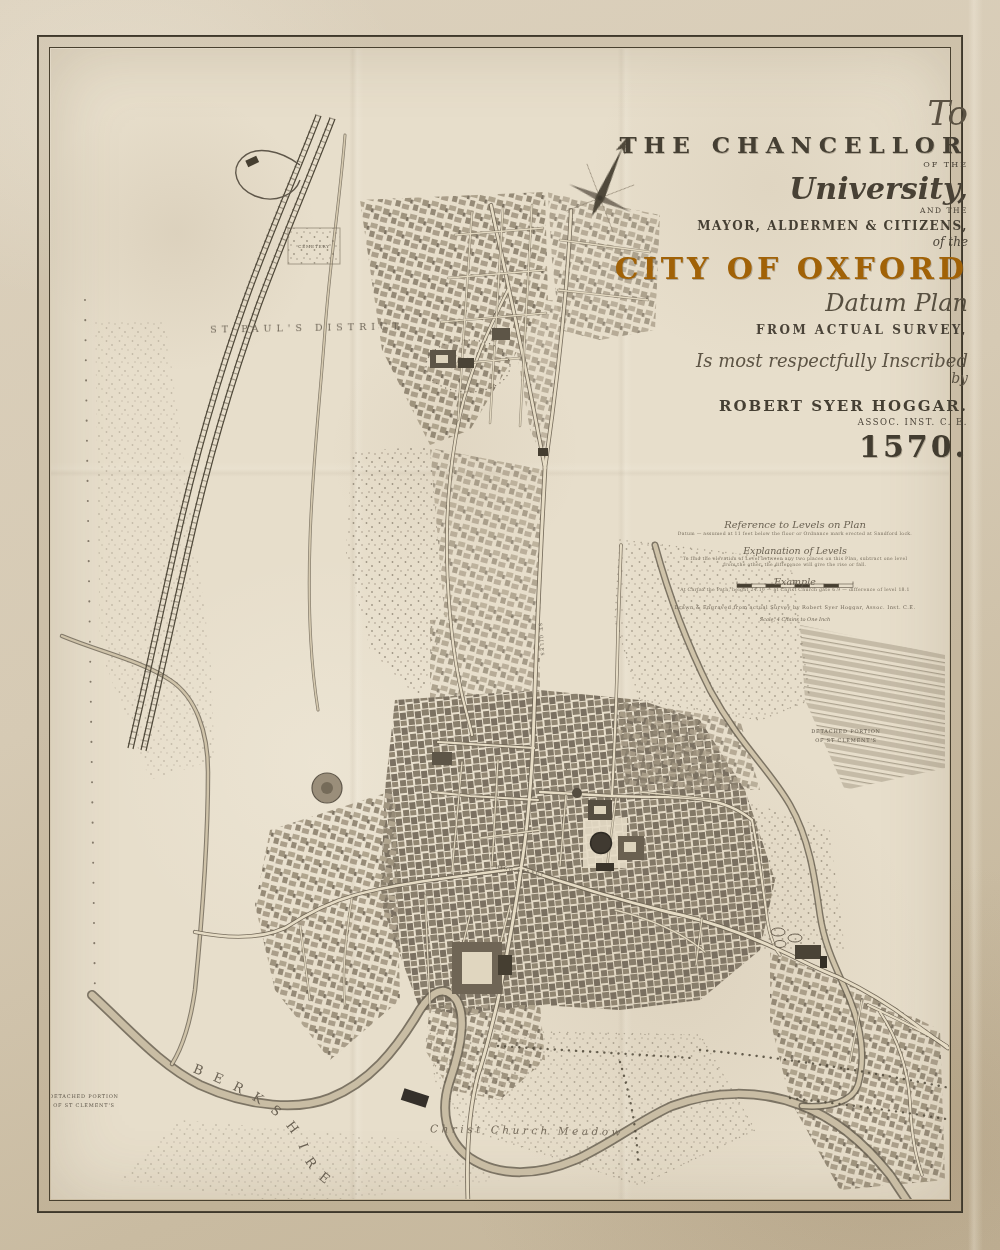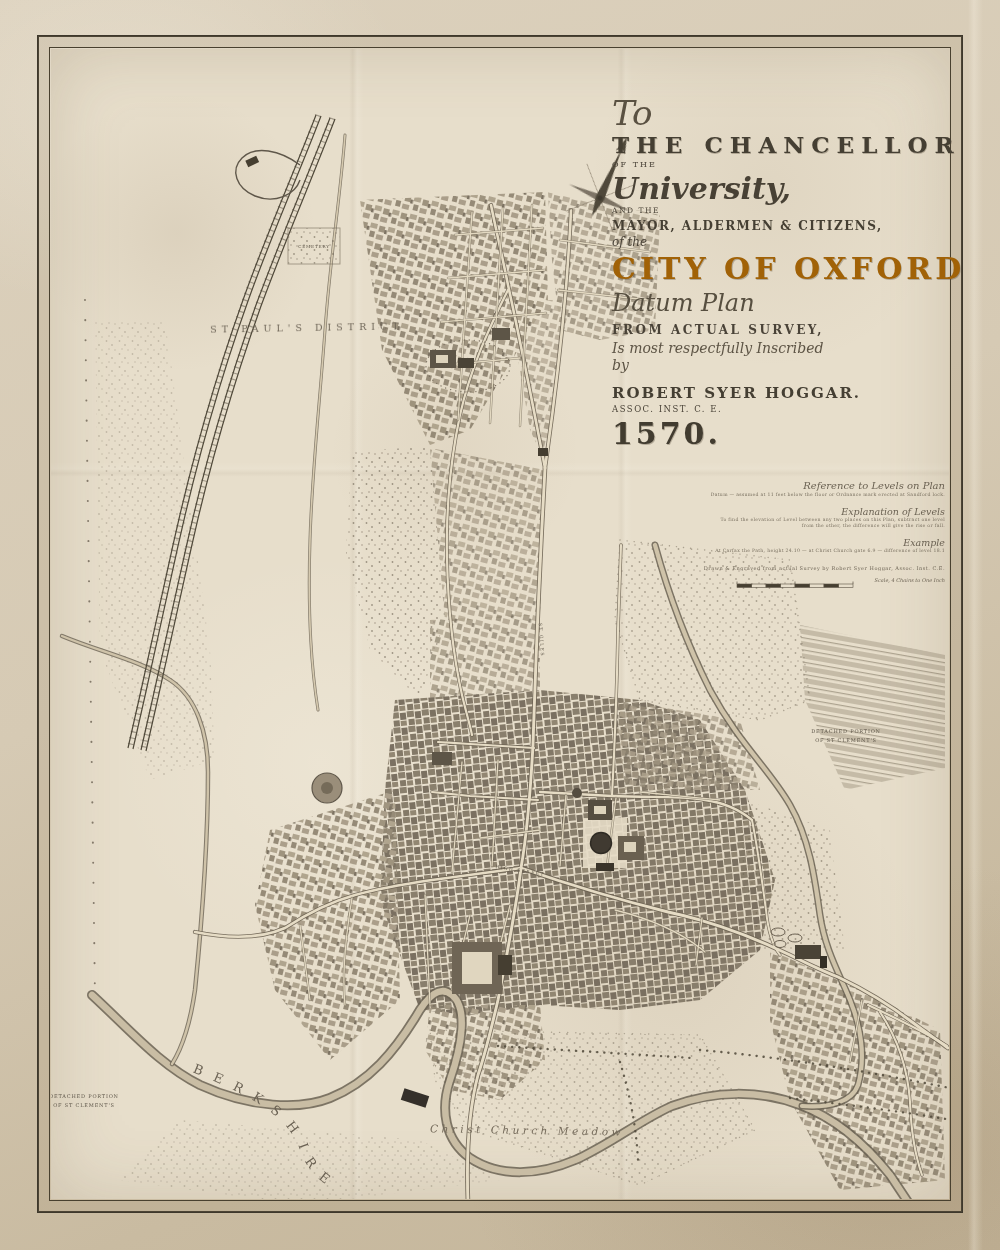--- a/index.html
+++ b/index.html
@@ -26,40 +26,40 @@
       linear-gradient(0deg, transparent 62.8%, rgba(96,78,56,.05) 63.1%, rgba(255,252,244,.10) 63.5%, transparent 64.1%),
       radial-gradient(circle 200px at 14% 16%, rgba(125,100,68,.10), transparent 70%),
       radial-gradient(circle 260px at 80% 12%, rgba(125,100,68,.07), transparent 70%),
       radial-gradient(circle 300px at 30% 62%, rgba(255,252,242,.20), transparent 70%),
       radial-gradient(circle 340px at 70% 80%, rgba(125,100,68,.09), transparent 72%),
       radial-gradient(circle 180px at 45% 35%, rgba(125,100,68,.06), transparent 70%),
       #e7decb;
     box-shadow:inset 0 0 70px rgba(110,88,58,.20);}
   .map-svg{position:absolute;left:0;top:0;width:1000px;height:1250px;}
   
-  .title-block{position:absolute;left:612px;top:94px;width:356px;text-align:left;
+  .title-block{position:absolute;left:612px;top:94px;width:356px;text-align:right;
     color:#4a4338;}
   .title-block div{white-space:nowrap;}
   .t-to{font-size:34px;line-height:38px;font-style:italic;color:#5a5142;}
   .t-chancellor{font-size:23px;line-height:26px;font-weight:bold;letter-spacing:7px;margin-top:0;color:#453f33;text-shadow:0.6px 0.6px 0 rgba(90,78,60,.35);}
   .t-masters{font-size:19px;line-height:24px;font-style:italic;margin-top:6px;color:#5d5445;letter-spacing:2px;}
   .t-ofthe{font-size:8px;line-height:10px;letter-spacing:2px;margin-top:2px;}
   .t-university{font-size:30px;line-height:34px;font-style:italic;font-weight:bold;margin-top:2px;color:#484135;}
   .t-andthe{font-size:7.5px;line-height:9px;letter-spacing:1.5px;}
   .t-mayor{font-size:12px;line-height:17px;font-weight:bold;letter-spacing:1.5px;margin-top:3px;color:#453f33;}
   .t-ofthe2{font-size:12px;line-height:14px;font-style:italic;}
   .t-city{font-size:30px;line-height:34px;font-weight:bold;letter-spacing:4px;margin-top:3px;color:#a16207;text-shadow:0.8px 0.8px 0 rgba(90,78,60,.35);}
   .t-plan{font-size:24px;line-height:28px;font-style:italic;margin-top:3px;color:#574f40;}
   .t-survey{font-size:12px;line-height:14px;font-weight:bold;letter-spacing:2.5px;margin-top:6px;}
-  .t-inscribed{font-size:14px;line-height:16px;font-style:italic;margin-top:3px;color:#5d5445;}
+  .t-inscribed{font-size:18px;line-height:16px;font-style:italic;margin-top:16px;color:#5d5445;}
   .t-by{font-size:14px;line-height:14px;font-style:italic;margin-top:2px;color:#5d5445;}
   .t-author{font-size:15px;line-height:17px;font-weight:bold;letter-spacing:2px;margin-top:13px;color:#453f33;}
   .t-assoc{font-size:8.5px;line-height:10px;letter-spacing:1.5px;margin-top:2px;}
   .t-year{font-size:30px;line-height:32px;font-weight:bold;letter-spacing:3px;margin-top:4px;color:#423c30;text-shadow:0.8px 0.8px 0 rgba(90,78,60,.35);}
-  .ref-block{position:absolute;left:645px;top:480px;width:300px;text-align:right;color:#6b6253;}
+  .ref-block{position:absolute;left:645px;top:519px;width:300px;text-align:center;color:#6b6253;}
   .ref-block div{white-space:nowrap;}
   .r-head{font-size:10px;font-style:italic;line-height:12px;}
   .r-head2{font-size:9.5px;font-style:italic;line-height:11px;margin-top:8px;}
   .r-small{font-size:4.6px;line-height:6px;letter-spacing:.3px;color:#776e5e;}
   .r-imprint{font-size:5px;line-height:7px;letter-spacing:.5px;margin-top:11px;color:#6e6556;}
   .r-scale-label{font-size:5px;font-style:italic;line-height:7px;margin-top:5px;}
 </style>
 </head>
 <body>
 

